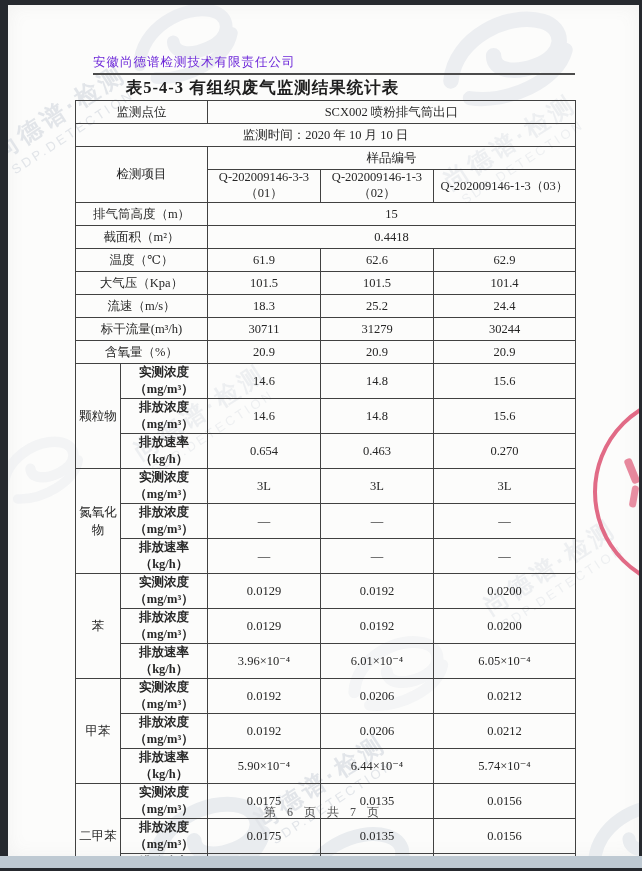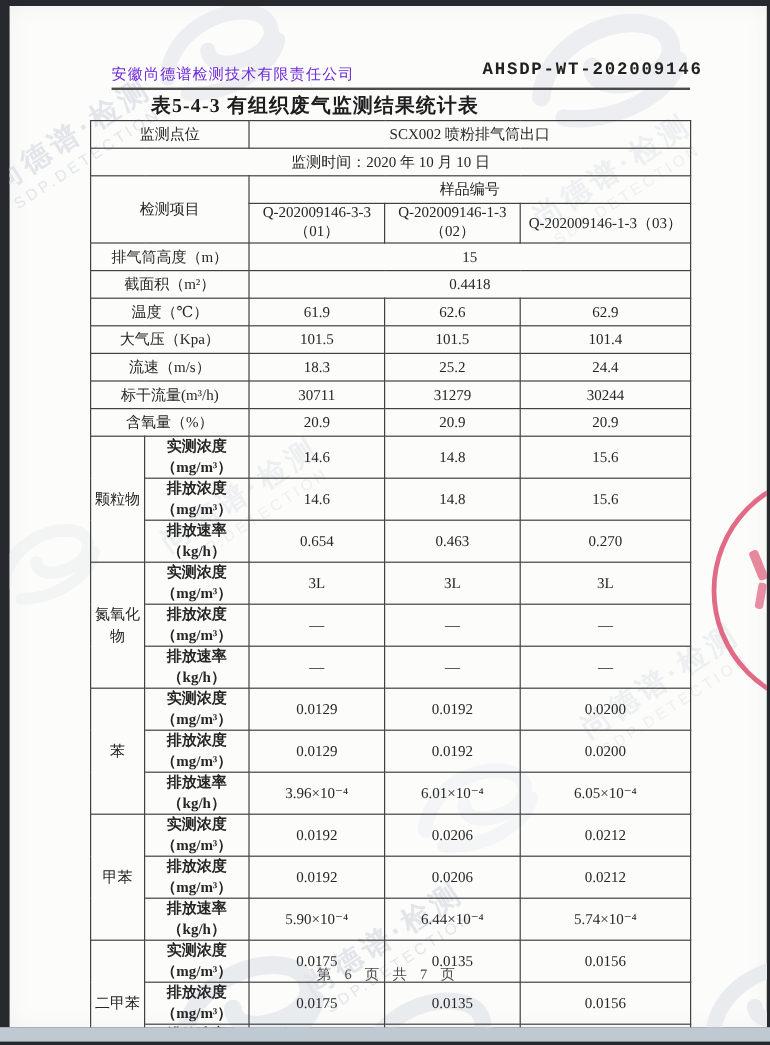--- a/index.html
+++ b/index.html
@@ -140,21 +140,20 @@
     <span class="wm-sub">SDP.DETECTION</span>
   </div>
   <div class="wm-text" style="left:240px;top:760px;">
     <span class="wm-main">尚德谱·检测</span>
     <span class="wm-sub">SDP.DETECTION</span>
   </div>
 
   <div class="seal"></div>
 
   <div class="company">安徽尚德谱检测技术有限责任公司</div>
-  <div class="doc-no">AHSDP-WT-202009146</div>
   <div class="header-rule"></div>
   <div class="doc-title">表5-4-3  有组织废气监测结果统计表</div>
 
   <table class="doc">
     <colgroup>
       <col style="width:45px">
         <col style="width:87px">
         <col style="width:113px">
         <col style="width:113px">
         <col style="width:142px">

